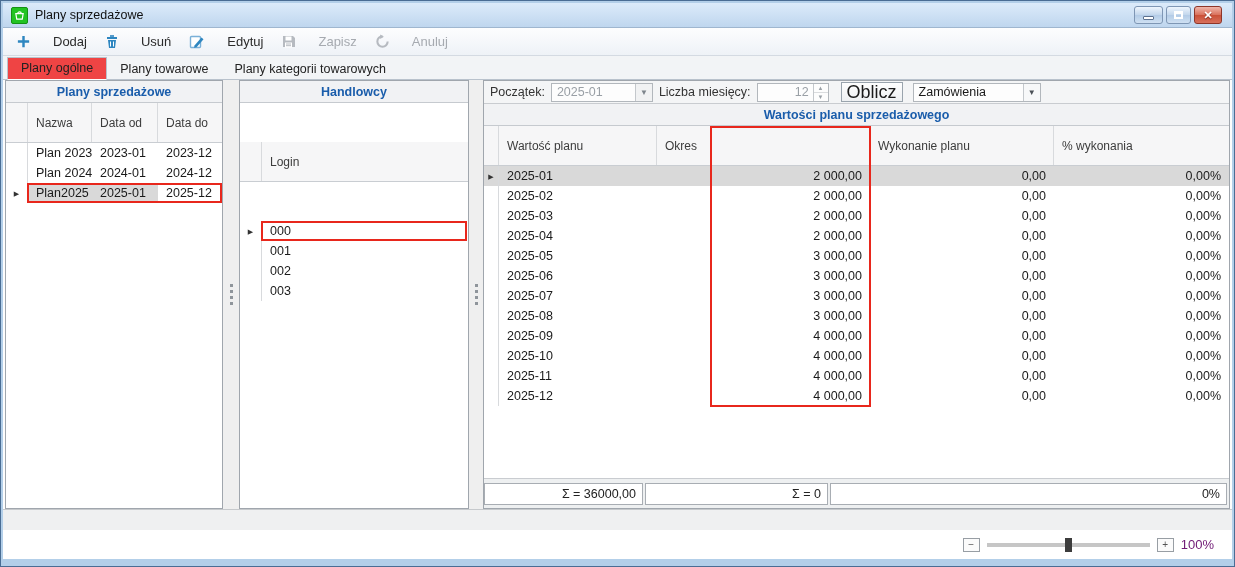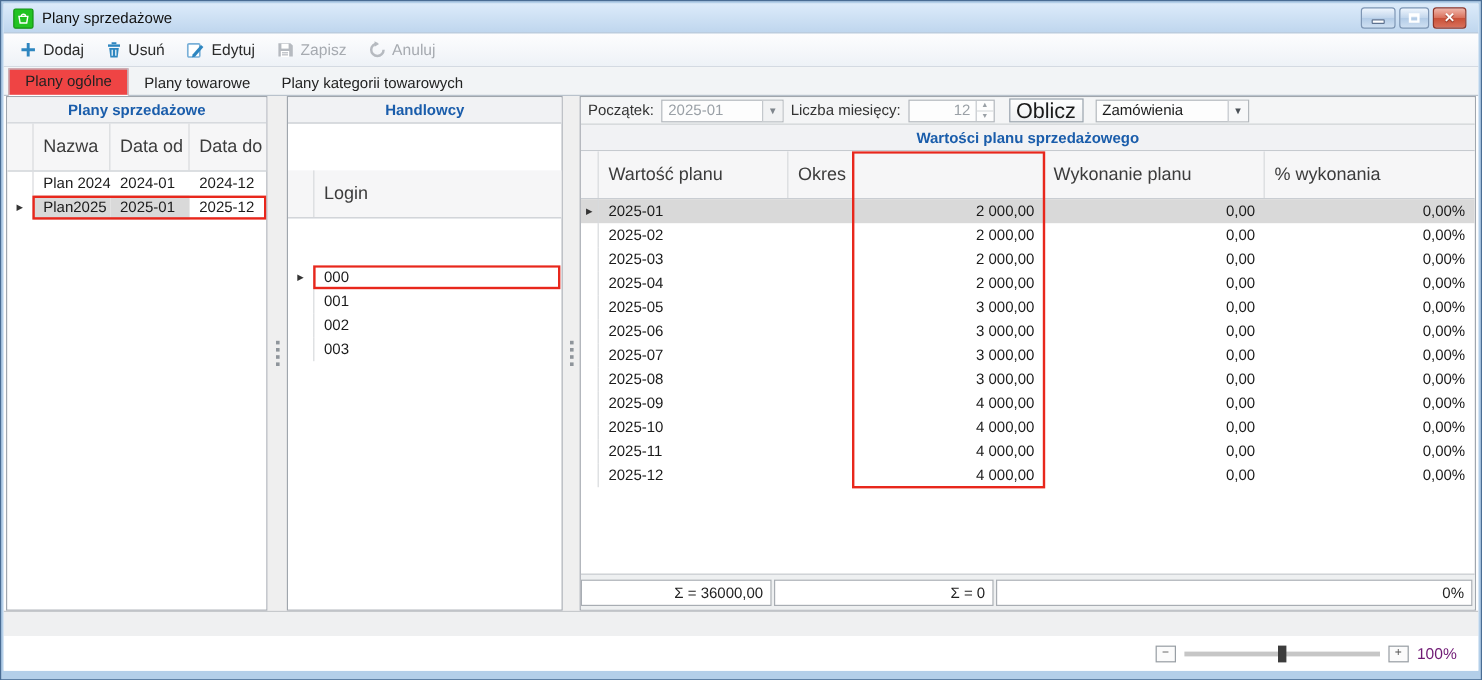--- a/index.html
+++ b/index.html
@@ -24,21 +24,21 @@
   .win-btn.maximize { width:25px; }
   .win-btn.close { width:28px; border-color:#8e3528;
     background:linear-gradient(#f0b6aa,#d9705b 50%,#c94f36 50%,#d8705c); }
   .glyph-min { width:11px; height:4px; background:#fff; border:1px solid #5d7globals290; border:1px solid #5d7290; border-radius:1px; margin-top:6px; }
   .glyph-max { width:9px; height:8px; border:2px solid #fff; border-top-width:3px; background:transparent; }
   .glyph-close { color:#fff; font-size:11px; font-weight:bold; line-height:1; text-shadow:0 1px 1px #7c2619; }
 
   
   .toolbar { height:28px; flex:0 0 28px; display:flex; align-items:center; gap:4px;
     background:linear-gradient(#fdfdfe,#eef2f7); border-bottom:1px solid #d4dae2; padding:0 6px; }
-  .tool-btn { display:flex; align-items:center; gap:5px; padding:3px 7px; border-radius:2px; font-size:13px; color:#2b2b2b; }
+  .tool-btn { display:flex; align-items:center; gap:22px; padding:3px 7px; border-radius:2px; font-size:13px; color:#2b2b2b; }
   .tool-btn.disabled { color:#a6aab0; }
   .tool-btn svg { display:block; }
 
   
   .tabstrip { height:24px; flex:0 0 24px; background:#f2f4f6; display:flex; align-items:flex-end;
     border-bottom:1px solid #b9c2cc; padding-left:4px; }
   .tab { padding:3px 13px 4px; font-size:12.5px; color:#222; margin-bottom:-1px; }
   .tab.active { background:#ef4444; border:1px solid #b9c2cc; border-bottom:1px solid #fff;text-align:right; }
 
   
@@ -49,21 +49,21 @@
   .panel.right { flex:1; }
   .splitter { flex:0 0 16px; background:#efefef; display:flex; flex-direction:column;
     align-items:center; justify-content:center; gap:3px; }
   .splitter.narrow { flex:0 0 14px; }
   .grip-dot { width:3px; height:3px; background:#8f959b; }
 
   .panel-title { height:22px; flex:0 0 22px; background:#f1f2f4; border-bottom:1px solid #c6cacf;
     color:#1a5dab; font-weight:bold; font-size:12.5px; display:flex; align-items:center; justify-content:center; }
 
   .grid-header { height:40px; flex:0 0 40px; display:flex; background:#f6f6f7; border-bottom:1px solid #c9cdd2; }
-  .gh-cell { border-right:1px solid #d8dadd; display:flex; align-items:center; padding-left:8px; color:#3c3c3c; font-size:15px; }
+  .gh-cell { border-right:1px solid #d8dadd; display:flex; align-items:center; padding-left:8px; color:#3c3c3c; font-size:12px; }
   .gh-cell.last { border-right:none; }
   .gh-ind { flex:0 0 22px; border-right:1px solid #d8dadd; }
 
   .grid-body { position:relative; flex:1; overflow:hidden; }
   .grow { height:20px; display:flex; align-items:center; position:relative; font-size:12.5px; }
   .cell { padding-left:8px; overflow:hidden; white-space:nowrap; height:100%; display:flex; align-items:center; }
   .cell.num { justify-content:flex-end; padding-right:8px; padding-left:0; }
   .ind { flex:0 0 22px; height:100%; border-right:1px solid #d8dadd; display:flex; align-items:center; justify-content:center; }
   .marker { font-size:7px; color:#333; line-height:1; }
   .sel-gray { background:#d9d9d9; }
@@ -198,20 +198,26 @@
         <div class="panel-title">Plany sprzedażowe</div>
         <div class="grid-header">
           <div class="gh-ind"></div>
           <div class="gh-cell" style="flex:0 0 64px;">Nazwa</div>
           <div class="gh-cell" style="flex:0 0 66px;">Data od</div>
           <div class="gh-cell last" style="flex:1;">Data do</div>
         </div>
         <div class="grid-body">
           <div class="grow">
             <div class="ind"></div>
+            <div class="cell" style="flex:0 0 64px;">Plan 2023</div>
+            <div class="cell" style="flex:0 0 66px;">2023-01</div>
+            <div class="cell" style="flex:1;">2023-12</div>
+          </div>
+          <div class="grow">
+            <div class="ind"></div>
             <div class="cell" style="flex:0 0 64px;">Plan 2024</div>
             <div class="cell" style="flex:0 0 66px;">2024-01</div>
             <div class="cell" style="flex:1;">2024-12</div>
           </div>
           <div class="grow">
             <div class="ind">
                 <span class="marker">▶</span>
               </div>
             <div class="cell sel-gray" style="flex:0 0 64px;">Plan2025</div>
             <div class="cell sel-gray" style="flex:0 0 66px;">2025-01</div>

